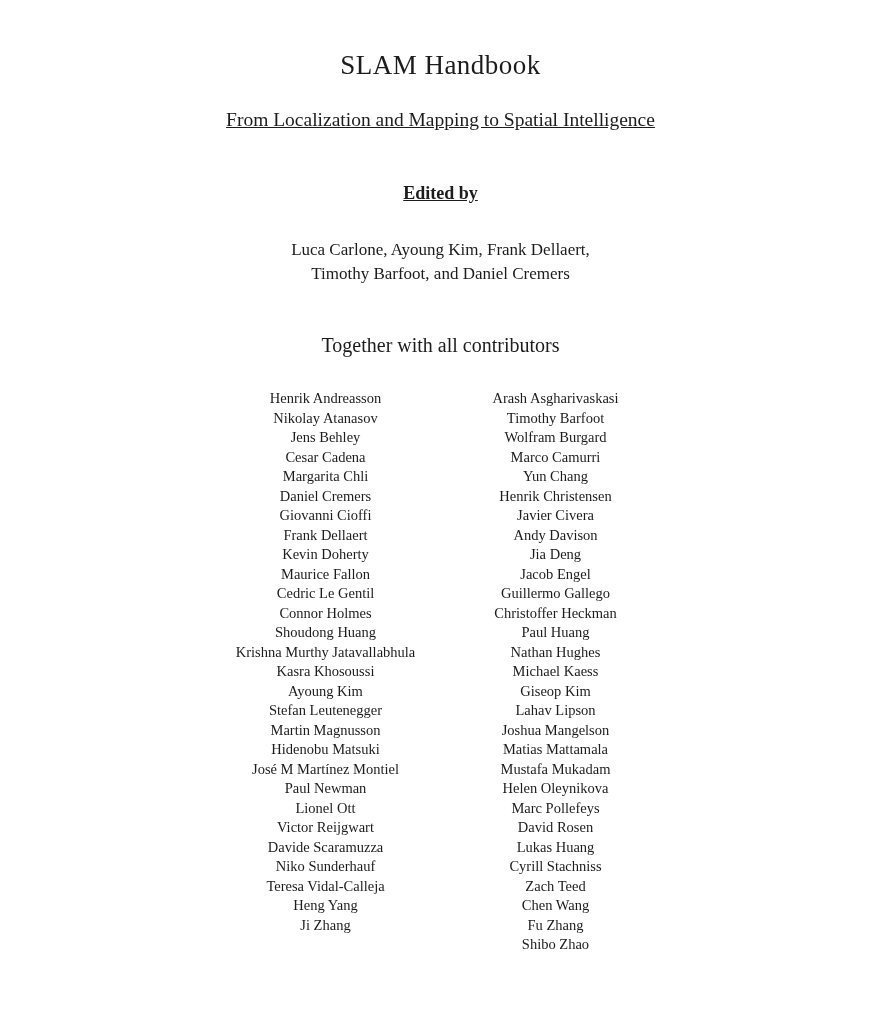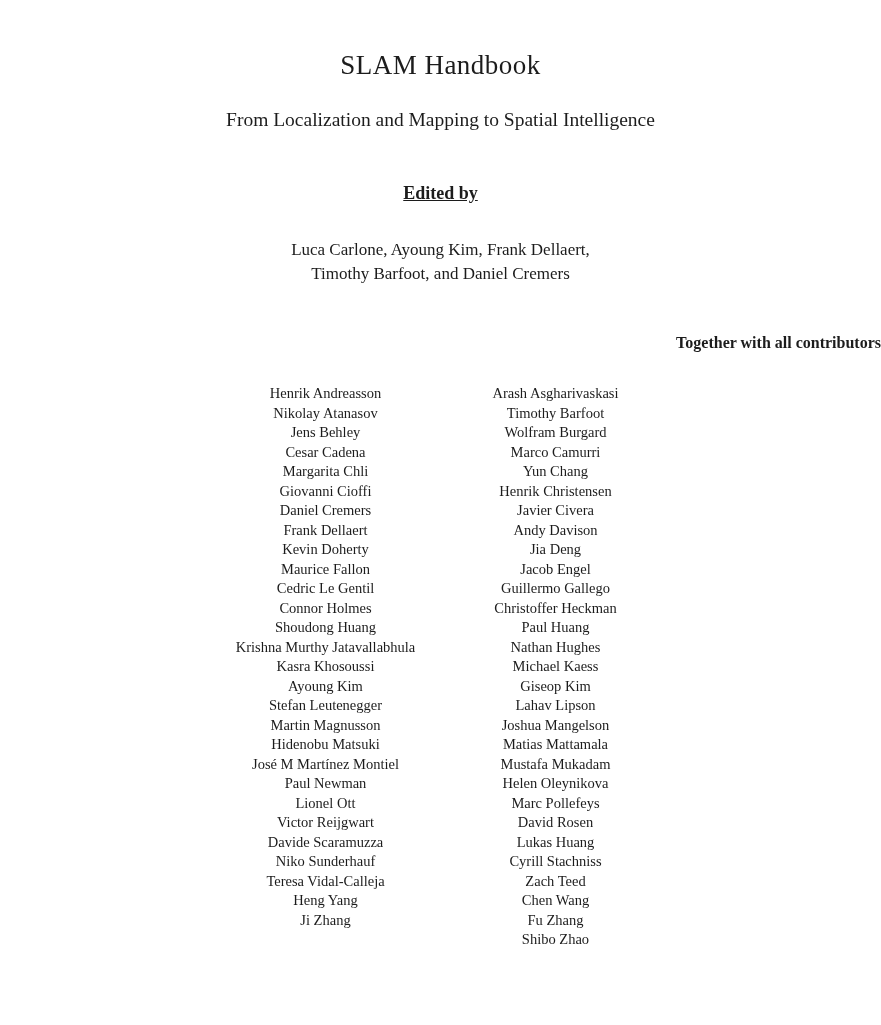--- a/index.html
+++ b/index.html
@@ -24,37 +24,37 @@
   .book-title {
     font-size: 27px;
     font-weight: 400;
     letter-spacing: 0.5px;
     margin: 0 0 28px 0;
   }
   .book-subtitle {
     font-size: 19.5px;
     font-weight: 400;
     margin: 0 0 52px 0;
+    text-decoration: underline;
   }
   .edited-by {
     font-size: 18px;
     font-weight: 700;
     margin: 0 0 34px 0;
     text-decoration: underline;
   }
   .editors {
     font-size: 17px;
     line-height: 24px;
     margin: 0 0 48px 0;
   }
   .contributors-heading {
-    font-size: 16px;
-    font-weight: 700;
+    font-size: 20px;
+    font-weight: 400;
     margin: 0 0 32px 0;
-    text-align: right;
   }
   .contributors-columns {
     display: flex;
     justify-content: center;
     align-items: flex-start;
   }
   .contrib-col {
     font-size: 14.5px;
     line-height: 19.5px;
     text-align: center;
@@ -82,22 +82,22 @@
 
   <div class="contributors-heading">Together with all contributors</div>
 
   <div class="contributors-columns">
     <div class="contrib-col">
         <div>Henrik Andreasson</div>
         <div>Nikolay Atanasov</div>
         <div>Jens Behley</div>
         <div>Cesar Cadena</div>
         <div>Margarita Chli</div>
+        <div>Daniel Cremers</div>
         <div>Giovanni Cioffi</div>
-        <div>Daniel Cremers</div>
         <div>Frank Dellaert</div>
         <div>Kevin Doherty</div>
         <div>Maurice Fallon</div>
         <div>Cedric Le Gentil</div>
         <div>Connor Holmes</div>
         <div>Shoudong Huang</div>
         <div>Krishna Murthy Jatavallabhula</div>
         <div>Kasra Khosoussi</div>
         <div>Ayoung Kim</div>
         <div>Stefan Leutenegger</div>

